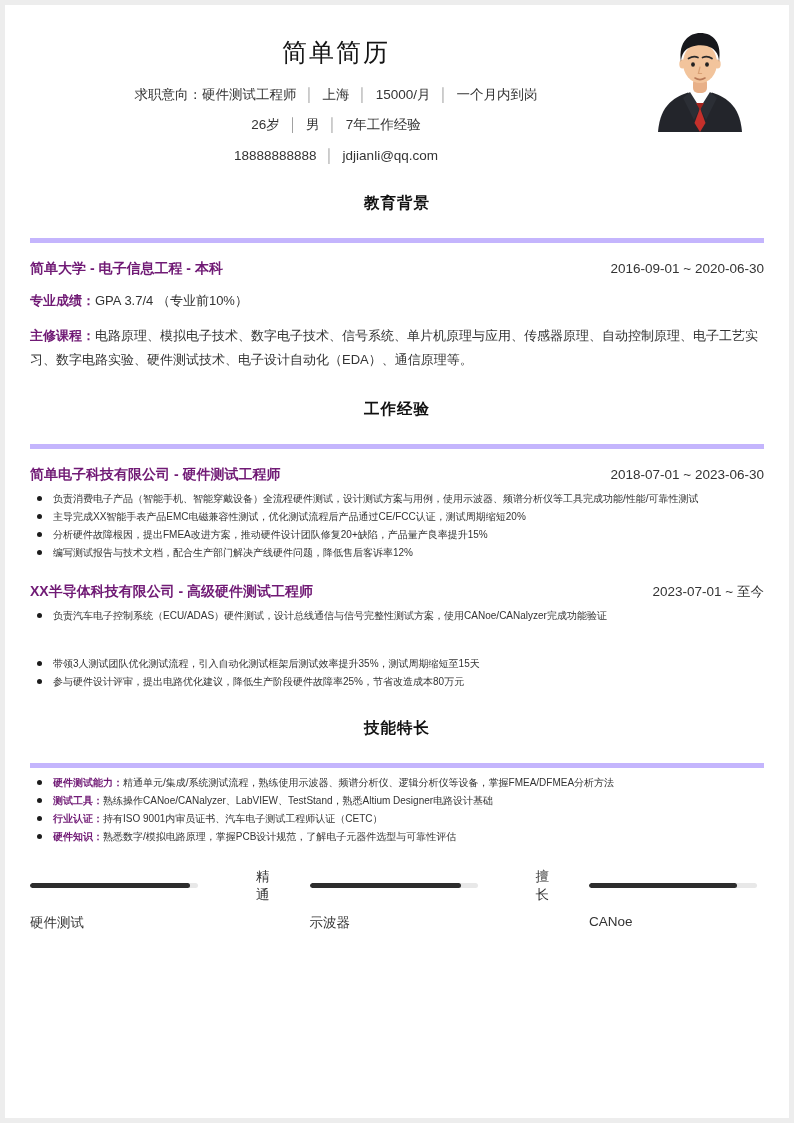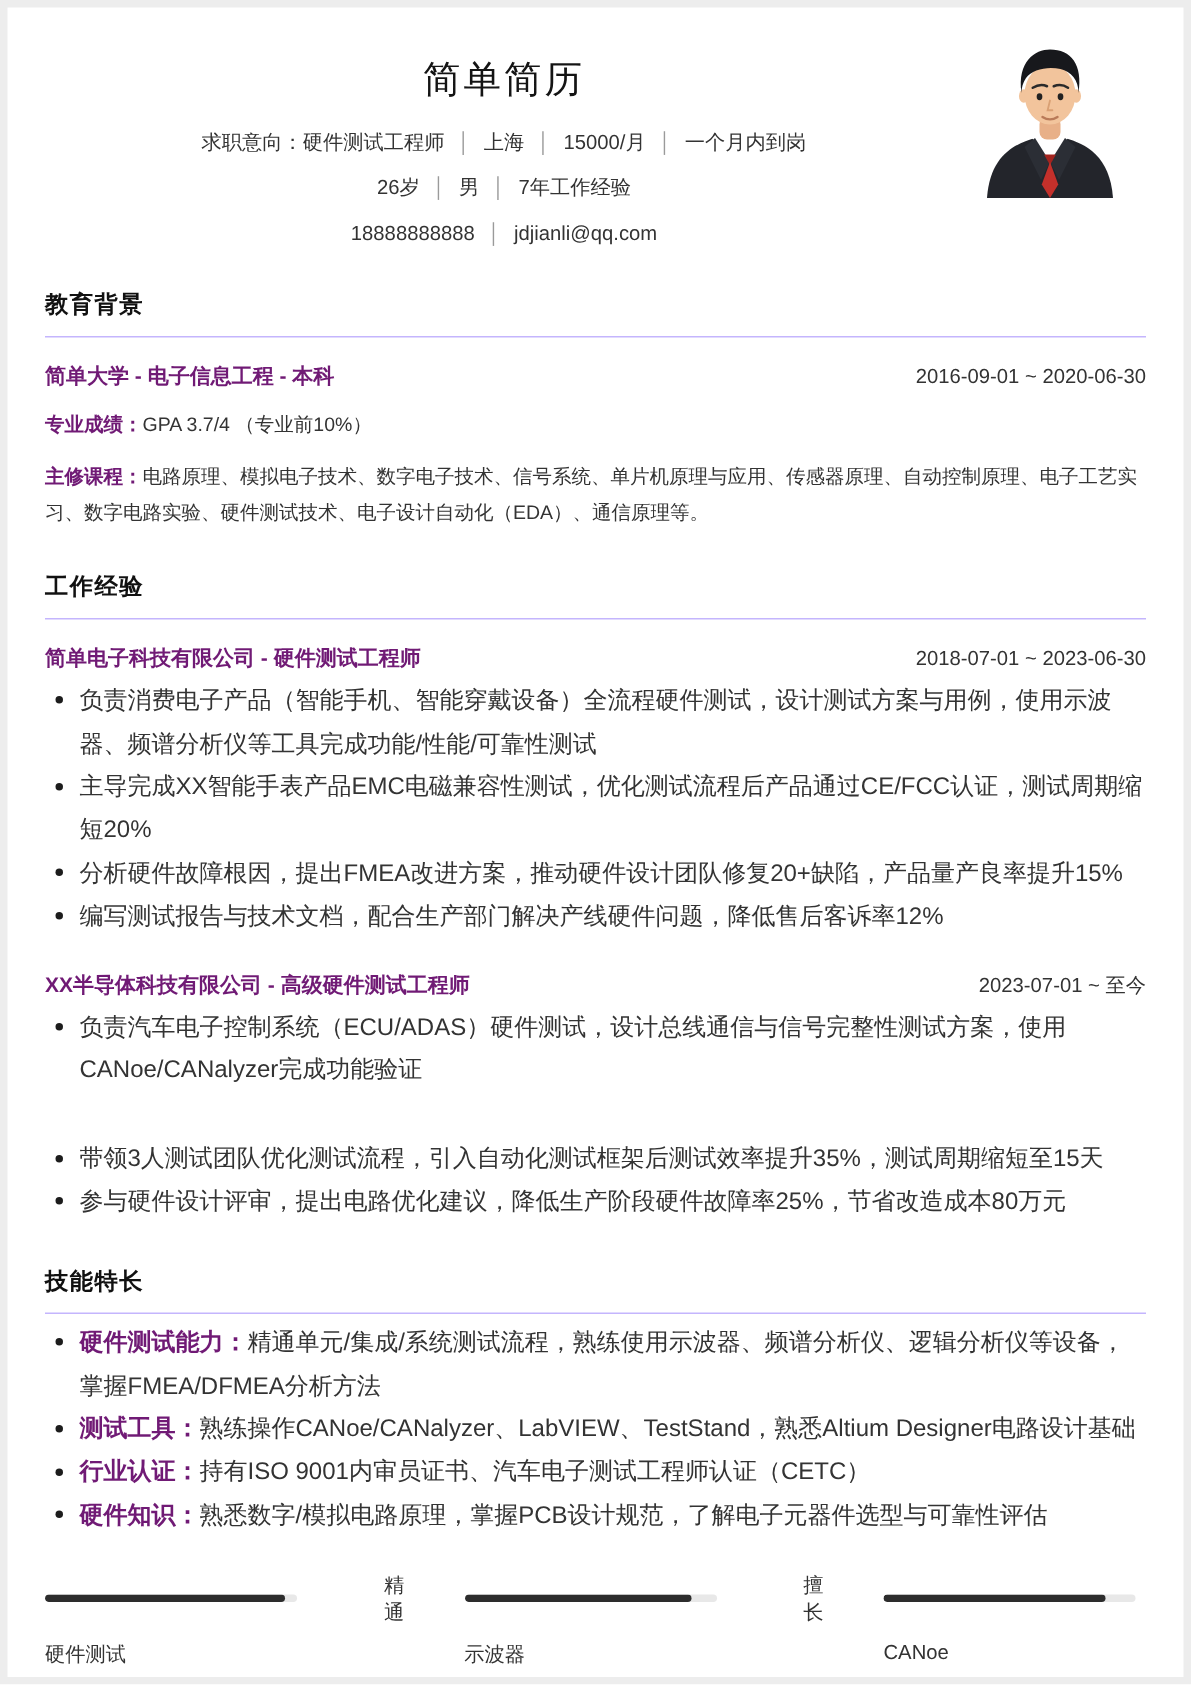--- a/index.html
+++ b/index.html
@@ -28,35 +28,35 @@
   }
   .info-line { font-size: 13.5px; color: #333; margin-top: 10px; line-height: 1.5; }
   .sep { color: #9a9a9a; margin: 0 9px; font-size: 13px; }
   .photo {
     width: 100px; height: 106px; margin-left: 8px; margin-right: 14px;
     flex: 0 0 auto; overflow: hidden;
   }
   .photo svg { display: block; width: 100%; height: 100%; }
 
   
-  .sec-head { border-bottom: 1px solid #c4b5fd; padding-bottom: 10px; margin-top: 27px; }
+  .sec-head { border-bottom: 5px solid #c4b5fd; padding-bottom: 24px; margin-top: 27px; text-align: center; }
   .sec-title { font-size: 15.5px; font-weight: bold; color: #111; margin: 0; letter-spacing: 1px; }
 
   .row-split {
     display: flex; justify-content: space-between; align-items: baseline;
     margin-top: 17px; font-size: 14px;
   }
   .b { font-weight: bold; color: #701a75; }
   .dates { font-size: 13.5px; color: #333; font-weight: normal; }
   .line { margin-top: 11px; font-size: 13px; line-height: 1.85; }
 
   ul.bullets { margin: 6px 0 0; padding: 0; list-style: none; }
   li.bullet {
     position: relative; padding-left: 23px;
-    font-size: 16px; line-height: 1.8;
+    font-size: 10px; line-height: 1.8;
   }
   li.bullet::before {
     content: ""; position: absolute; left: 7px; top: 0.65em;
     width: 5px; height: 5px; border-radius: 50%; background: #1c1c1c;
   }
   li.gap-after { margin-bottom: 30px; }
 
   
   .bars {
     display: grid; grid-template-columns: repeat(3, 1fr);

